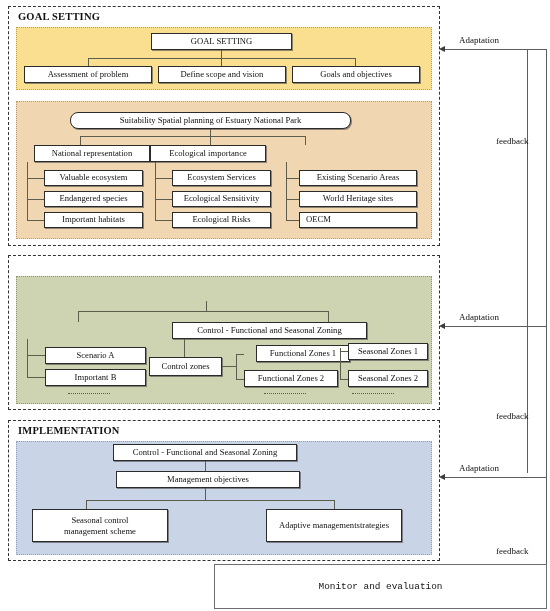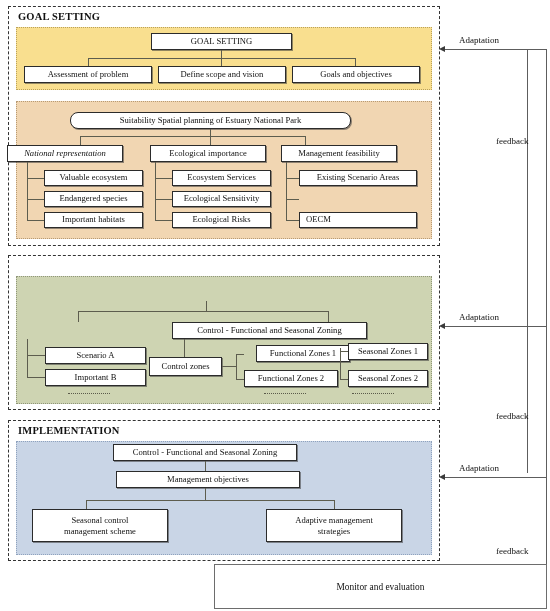--- a/index.html
+++ b/index.html
@@ -89,20 +89,21 @@
   .monitor{
     position:absolute;
     border:1px solid #6d6d6d;
     background:#fff;
     box-sizing:border-box;
     display:flex;
     align-items:center;
     justify-content:center;
     font-size:9.4px;
     color:#111;
+    font-family:Liberation Mono, monospace;
   }
 </style>
 </head>
 <body>
 
 <div id="root">
 
   <div class="stage" style="left:8px;top:6px;width:432px;height:240px;">
   </div>
   <div class="stage-title" style="left:18px;top:11px;">GOAL SETTING</div>
@@ -124,23 +125,22 @@
   <div class="panel tan" style="left:16px;top:101px;width:416px;height:138px;"></div>
 
   <div class="node" style="left:70px;top:112px;width:281px;height:17px;border-radius:8px;">Suitability Spatial planning of Estuary National Park</div>
 
   <div class="ln v" style="left:210px;top:129px;height:8px;"></div>
   <div class="ln h" style="left:80px;top:136px;width:225px;"></div>
   <div class="ln v" style="left:80px;top:136px;height:9px;"></div>
   <div class="ln v" style="left:210px;top:136px;height:9px;"></div>
   <div class="ln v" style="left:305px;top:136px;height:9px;"></div>
 
-  <div class="node" style="left:7px;top:145px;width:116px;height:17px;font-style:italic;">National representation</div>
+  <div class="node" style="left:34px;top:145px;width:116px;height:17px;">National representation</div>
   <div class="node" style="left:150px;top:145px;width:116px;height:17px;">Ecological importance</div>
-  <div class="node" style="left:281px;top:145px;width:116px;height:17px;">Management feasibility</div>
 
   <div class="ln v" style="left:27px;top:162px;height:58px;"></div>
   <div class="ln h" style="left:27px;top:178px;width:17px;"></div>
   <div class="ln h" style="left:27px;top:199px;width:17px;"></div>
   <div class="ln h" style="left:27px;top:220px;width:17px;"></div>
   <div class="node" style="left:44px;top:170px;width:99px;height:16px;">Valuable ecosystem</div>
   <div class="node" style="left:44px;top:191px;width:99px;height:16px;">Endangered species</div>
   <div class="node" style="left:44px;top:212px;width:99px;height:16px;">Important habitats</div>
 
   <div class="ln v" style="left:155px;top:162px;height:58px;"></div>
@@ -149,20 +149,21 @@
   <div class="ln h" style="left:155px;top:220px;width:17px;"></div>
   <div class="node" style="left:172px;top:170px;width:99px;height:16px;">Ecosystem Services</div>
   <div class="node" style="left:172px;top:191px;width:99px;height:16px;">Ecological Sensitivity</div>
   <div class="node" style="left:172px;top:212px;width:99px;height:16px;">Ecological Risks</div>
 
   <div class="ln v" style="left:286px;top:162px;height:58px;"></div>
   <div class="ln h" style="left:286px;top:178px;width:13px;"></div>
   <div class="ln h" style="left:286px;top:199px;width:13px;"></div>
   <div class="ln h" style="left:286px;top:220px;width:13px;"></div>
   <div class="node" style="left:299px;top:170px;width:118px;height:16px;">Existing Scenario Areas</div>
+  <div class="node" style="left:299px;top:191px;width:118px;height:16px;">World  Heritage sites</div>
   <div class="node" style="left:299px;top:212px;width:118px;height:16px;justify-content:flex-start;padding-left:6px;">OECM</div>
 
   <div class="stage" style="left:8px;top:255px;width:432px;height:155px;"></div>
 
   <div class="panel green" style="left:16px;top:276px;width:416px;height:128px;"></div>
 
 
   <div class="ln v" style="left:206px;top:301px;height:11px;"></div>
   <div class="ln h" style="left:78px;top:311px;width:250px;"></div>
   <div class="ln v" style="left:78px;top:311px;height:11px;"></div>
@@ -209,21 +210,21 @@
 
   <div class="ln v" style="left:205px;top:488px;height:13px;"></div>
   <div class="ln h" style="left:86px;top:500px;width:248px;"></div>
   <div class="ln v" style="left:86px;top:500px;height:9px;"></div>
   <div class="ln v" style="left:334px;top:500px;height:9px;"></div>
 
   <div class="node two-line" style="left:32px;top:509px;width:136px;height:33px;flex-direction:column;">
     <span>Seasonal control</span>
     <span>management scheme</span>
   </div>
-  <div class="node two-line" style="left:266px;top:509px;width:136px;height:33px;flex-direction:column;">
+  <div class="node two-line" style="left:266px;top:509px;width:136px;height:33px;">
     <span>Adaptive management</span>
     <span>strategies</span>
   </div>
 
   <div class="fb-line v" style="left:546px;top:49px;height:560px;"></div>
 
   <div class="fb-line h" style="left:444px;top:49px;width:103px;"></div>
   <div class="arrow-left" style="left:439px;top:46px;"></div>
   <div class="fb-line v" style="left:527px;top:49px;height:222px;"></div>
   <div class="fb-label" style="left:459px;top:35px;">Adaptation</div>

